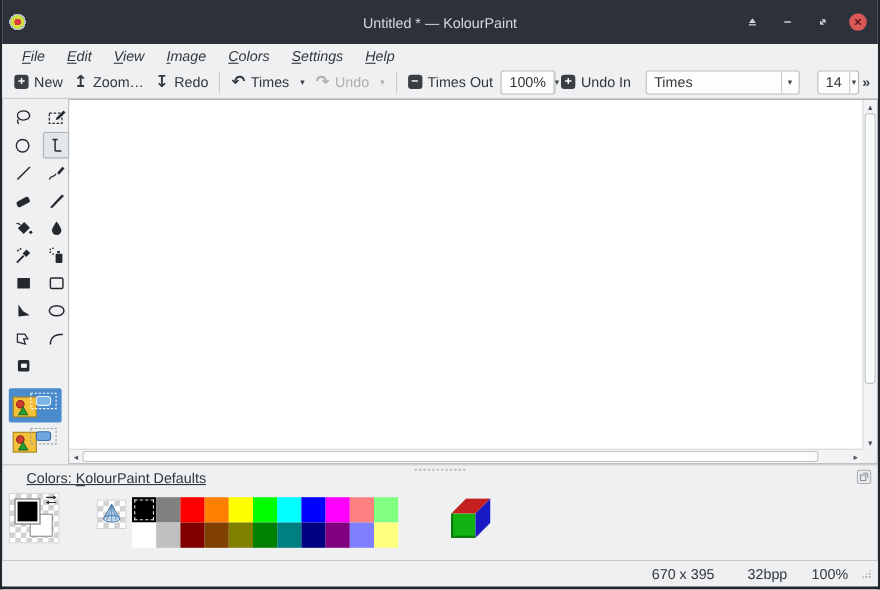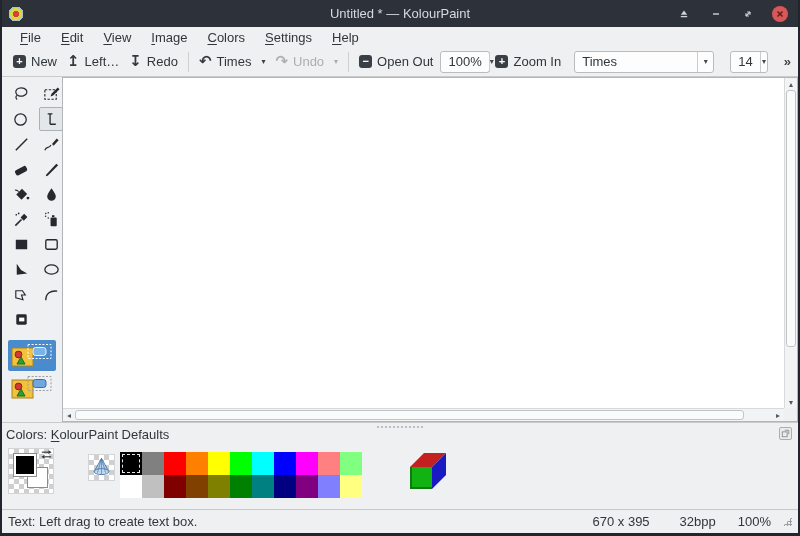--- a/index.html
+++ b/index.html
@@ -4,31 +4,31 @@
 <style>
   * { margin:0; padding:0; box-sizing:border-box; }
   html,body { width:800px; height:536px; }
   body { font-family:"Liberation Sans","DejaVu Sans",sans-serif; font-size:13px; color:#31363b; }
 
   .window { width:800px; height:536px; display:flex; flex-direction:column;
     border-left:2px solid #21252c; border-right:2px solid #21252c; border-bottom:3px solid #21252c;
     background:#eff0f1; }
 
   
-  .titlebar { height:27px; background:#2c313a; position:relative; display:flex; align-items:center; flex:0 0 auto; }
+  .titlebar { height:40px; background:#2c313a; position:relative; display:flex; align-items:center; flex:0 0 auto; }
   .app-icon { width:16px; height:16px; margin-left:6px; border-radius:50%;
     background:radial-gradient(circle,#e23b3b 0 3px,#cede3c 3px 6px,#b9bec4 6px 7.5px,transparent 7.5px); }
   .title-text { position:absolute; left:0; right:0; text-align:center; color:#d6d9de; font-size:13px; }
   .tb-controls { margin-left:auto; display:flex; align-items:center; gap:16px; padding-right:10px; z-index:2; }
   .tb-btn { width:16px; height:16px; display:flex; align-items:center; justify-content:center; }
   .tb-close { background:#d95757; border-radius:50%; }
 
   
   .menubar { height:20px; display:flex; align-items:center; padding-left:8px; background:#eff0f1; flex:0 0 auto; }
-  .menu-item { padding:1px 10px; cursor:default; }
+  .menu-item { padding:1px 10px; cursor:default;font-style:italic; }
   .mn { text-decoration:underline; text-underline-offset:2px; }
 
   
   .toolbar { height:30px; display:flex; align-items:center; padding:0 6px; background:#eff0f1;
     border-bottom:1px solid #c9cbcd; flex:0 0 auto; }
   .tbtn { display:flex; align-items:center; gap:5px; padding:3px 5px; border-radius:3px; white-space:nowrap; }
   .ibox { width:13px; height:13px; background:#3a3f45; color:#fff; border-radius:3px; font-size:11px; font-weight:bold;
     display:flex; align-items:center; justify-content:center; line-height:1; }
   .iglyph { font-size:15px; line-height:1; color:#33383d; font-weight:bold; font-family:"DejaVu Sans",sans-serif; }
   .dd { font-size:8px; color:#3c4045; margin-left:5px; font-family:"DejaVu Sans",sans-serif; }
@@ -63,21 +63,21 @@
   .sarrow { flex:0 0 12px; display:flex; align-items:center; justify-content:center; font-size:8px; color:#53575c;
     font-family:"DejaVu Sans",sans-serif; }
   .vtrack { flex:1; position:relative; }
   .vthumb { position:absolute; top:0; left:1px; right:1px; height:84%; background:#fafbfb; border:1px solid #c2c5c8; border-radius:3px; }
   .htrack { flex:1; position:relative; }
   .hthumb { position:absolute; left:0; top:1px; bottom:1px; width:96%; background:#fafbfb; border:1px solid #c2c5c8; border-radius:3px; }
   .scorner { background:#eff0f1; }
 
   
   .dock { border-top:1px solid #c8cacc; flex:0 0 auto; }
-  .dock-title { height:22px; position:relative; display:flex; align-items:center; padding-left:4px; }
+  .dock-title { height:22px; position:relative; display:flex; align-items:center; padding-left:22px;text-decoration:underline; }
   .dock-handle { position:absolute; left:50%; transform:translateX(-50%); top:3px; width:46px; border-top:2px dotted #bcbfc2; }
   .float-btn { position:absolute; right:6px; top:4px; width:13px; height:13px; border:1px solid #aaaeb1; border-radius:2px;
     background:#ebeced; display:flex; align-items:center; justify-content:center; }
   .dock-body { height:64px; display:flex; align-items:flex-start; padding-left:6px; }
 
   .checker { background-color:#fff;
     background-image:linear-gradient(45deg,#cfcfcf 25%,transparent 25%,transparent 75%,#cfcfcf 75%),
                      linear-gradient(45deg,#cfcfcf 25%,transparent 25%,transparent 75%,#cfcfcf 75%);
     background-size:10px 10px; background-position:0 0,5px 5px; }
   .dual-swatch { width:46px; height:46px; margin-top:3px; position:relative; border:1px solid #d2d4d6; }
@@ -152,49 +152,49 @@
       <div class="menu-item"><span class="mn">H</span>elp</div>
     </nav>
 
   <div class="toolbar">
     <div class="tbtn">
       <span class="ibox">+</span>
       <span>New</span>
     </div>
     <div class="tbtn">
       <span class="iglyph">↥</span>
-      <span>Left…</span>
+      <span>Zoom…</span>
     </div>
     <div class="tbtn">
       <span class="iglyph">↧</span>
       <span>Redo</span>
     </div>
     <div class="tsep"></div>
     <div class="tbtn">
       <span class="iglyph">↶</span>
       <span>Times</span>
       <span class="dd">▾</span>
     </div>
     <div class="tbtn disabled">
       <span class="iglyph">↷</span>
       <span>Undo</span>
       <span class="dd">▾</span>
     </div>
     <div class="tsep"></div>
     <div class="tbtn">
       <span class="ibox">−</span>
-      <span>Open Out</span>
+      <span>Times Out</span>
     </div>
     <div class="combo combo-zoom">
       <span class="combo-val">100%</span>
       <span class="combo-arrow">▾</span>
     </div>
     <div class="tbtn">
       <span class="ibox">+</span>
-      <span>Zoom In</span>
+      <span>Undo In</span>
     </div>
     <div class="combo combo-font">
       <span class="combo-val">Times</span>
       <span class="combo-arrow">▾</span>
     </div>
     <div class="combo combo-size">
       <span class="combo-val">14</span>
       <span class="combo-arrow">▾</span>
     </div>
     <span class="overflow">»</span>
@@ -449,21 +449,20 @@
       <div class="cube">
         <div class="cube-top"></div>
         <div class="cube-right"></div>
         <div class="cube-front"></div>
         <div class="cube-front-edge"></div>
       </div>
     </div>
   </div>
 
   <div class="statusbar">
-    <span>Text: Left drag to create text box.</span>
     <div class="sb-right">
       <span class="sb-dims">670 x 395</span>
       <span class="sb-depth">32bpp</span>
       <span class="sb-zoom">100%</span>
       <span class="grip"></span>
     </div>
   </div>
 
 </div>
 

